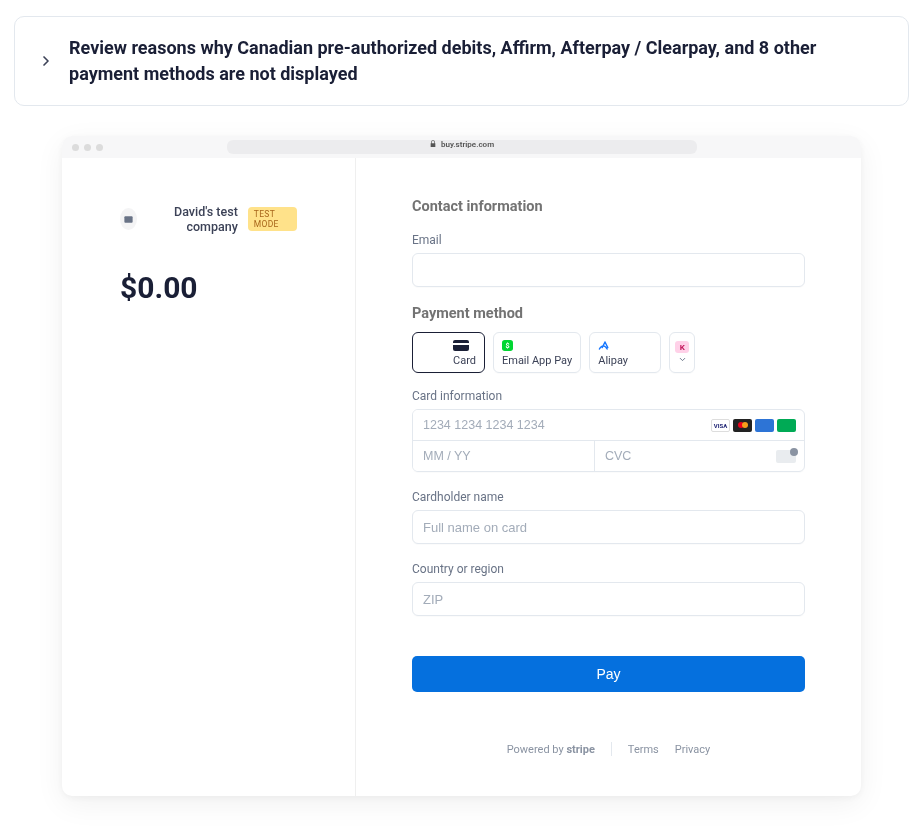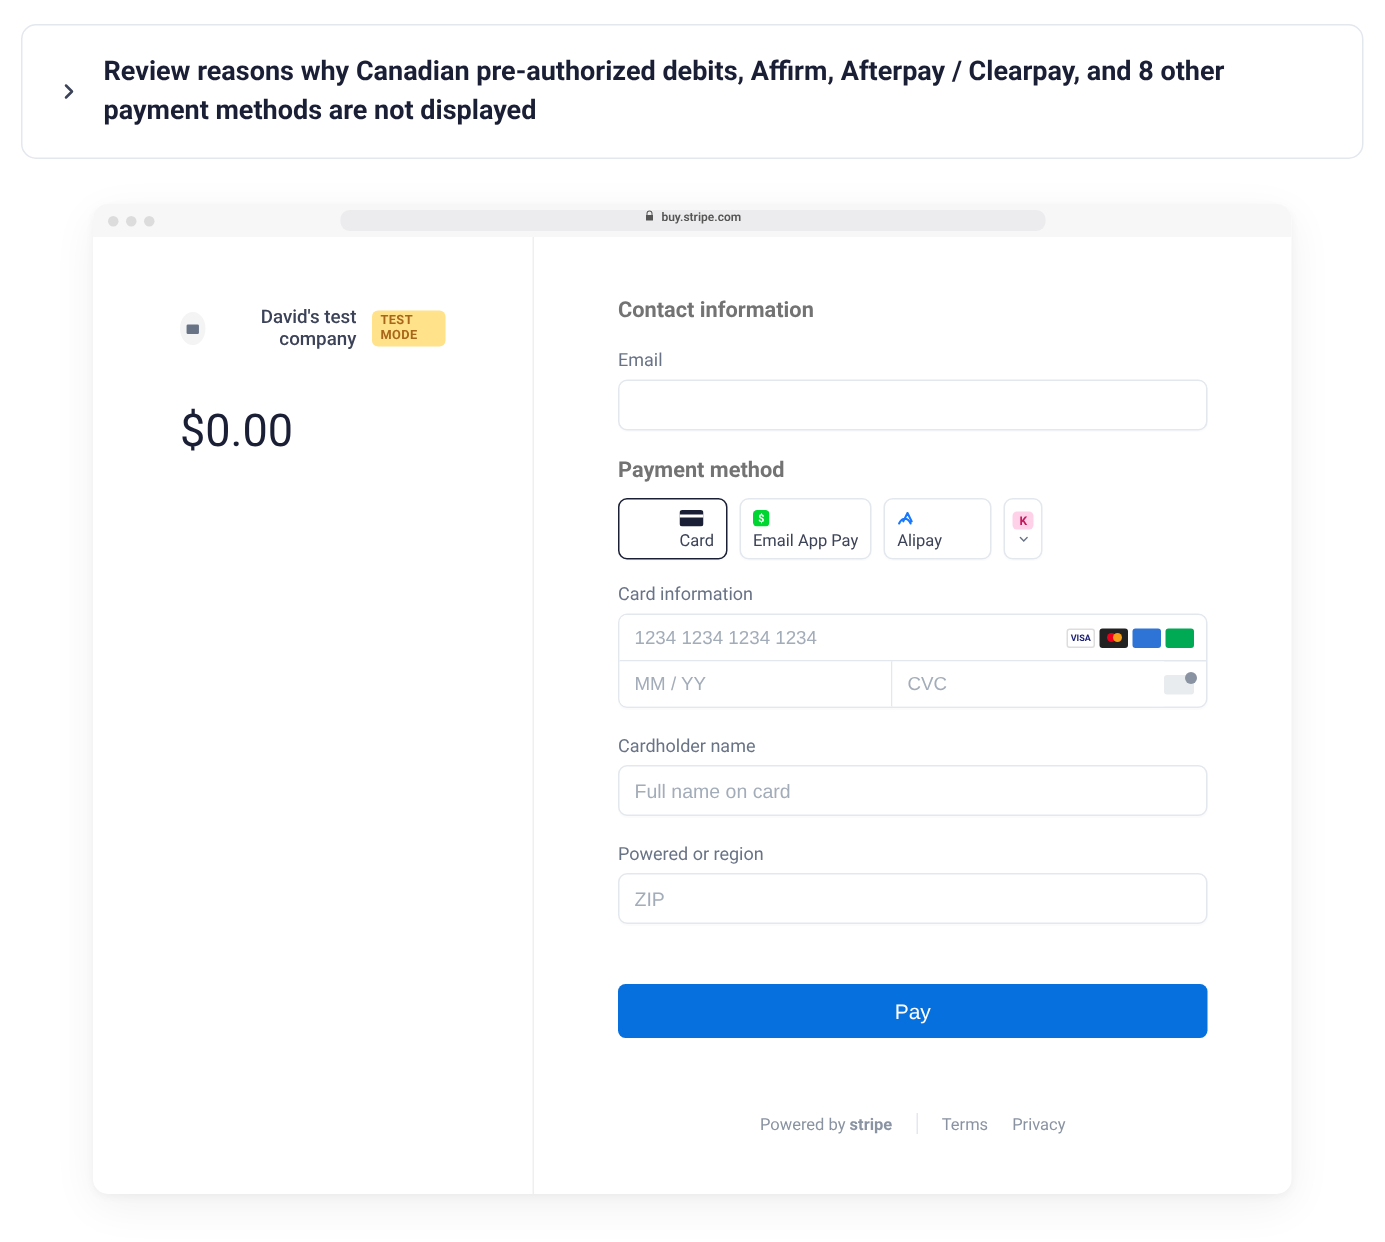--- a/index.html
+++ b/index.html
@@ -78,28 +78,28 @@
   .merchant-icon {
     width:22px; height:22px; border-radius:50%; background:#f4f4f5;
     display:flex; align-items:center; justify-content:center;
   }
   .merchant-icon svg { width:11px; height:11px; fill:#697386; }
   .merchant-name { font-size:12.5px; color:#3c4257; font-weight:500;text-align:right; }
   .test-badge {
     background:#ffe28a;
     color:#a8661b;
     font-size:8.5px;
-    font-weight:700;
+    font-weight:400;
     padding:2px 6px;
     border-radius:4px;
     letter-spacing:0.3px;
   }
   .amount {
     font-size:30px;
-    font-weight:400;
+    font-weight:700;
     color:#1a1f36;
   }
 
   .right-pane {
     flex:1;
     padding: 40px 56px;
     display:flex;
     flex-direction:column;
   }
   .section-head {
@@ -373,21 +373,21 @@
           </div>
         </div>
       </div>
 
       <div class="field-group">
         <div class="field-label">Cardholder name</div>
         <input class="text-input" type="text" placeholder="Full name on card" style="">
       </div>
 
       <div class="field-group">
-        <div class="field-label">Powered or region</div>
+        <div class="field-label">Country or region</div>
         <div class="country-block">
           <div class="country-row">
             <input type="text" placeholder="ZIP" style="">
           </div>
         </div>
       </div>
 
       <button class="pay-button">Pay</button>
 
       <div class="footer">

